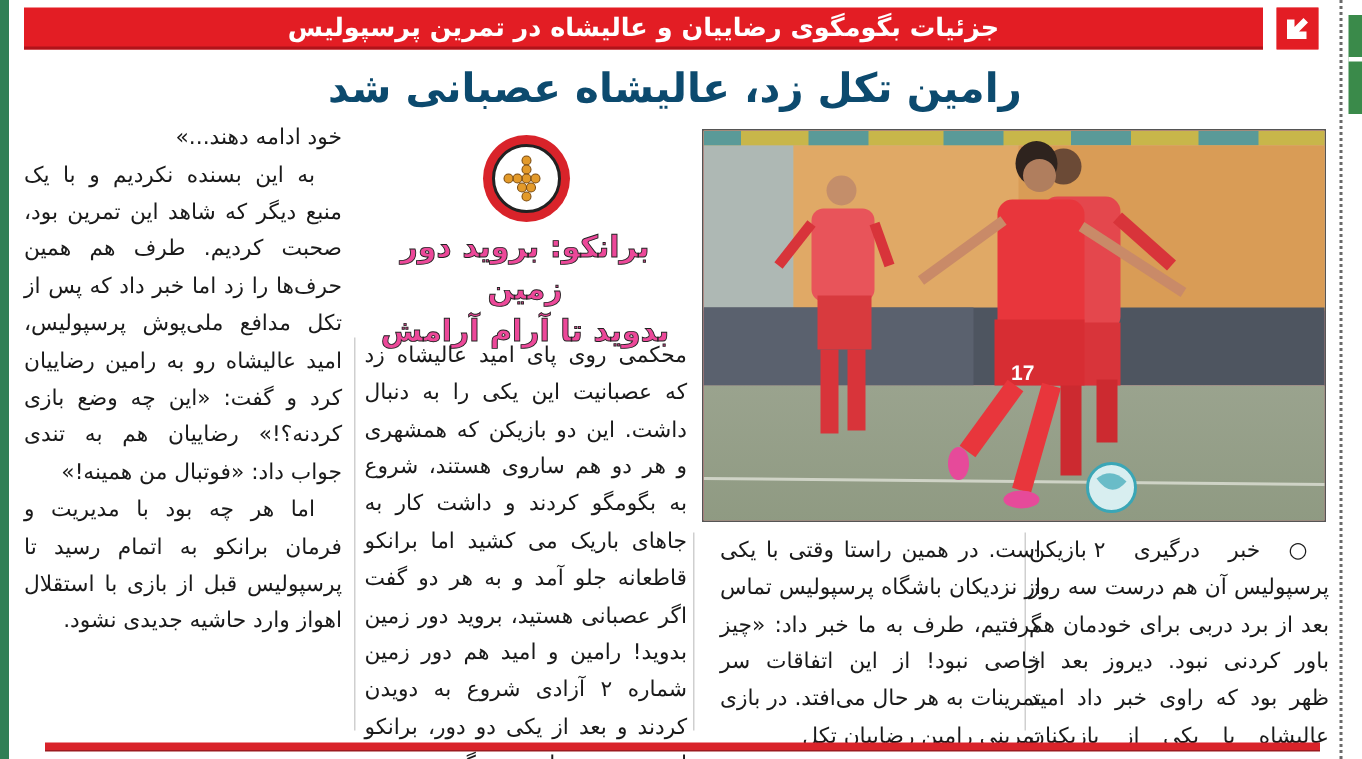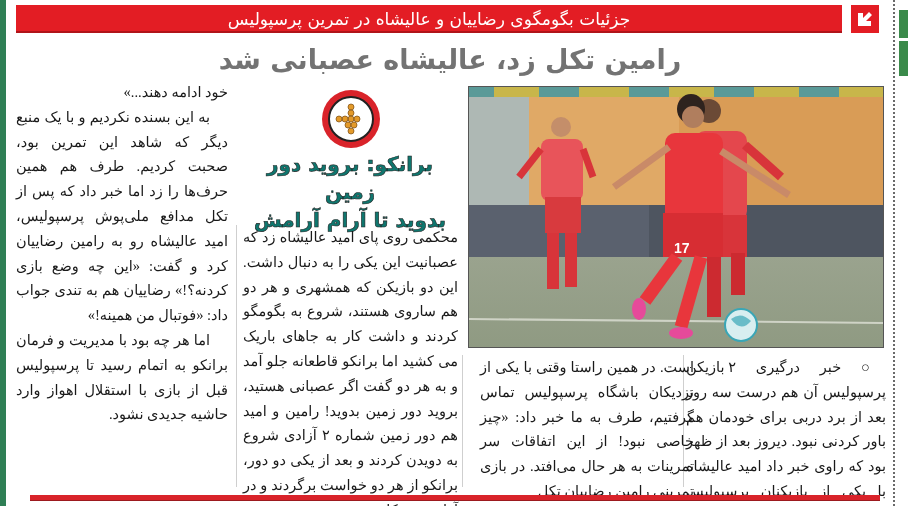--- a/index.html
+++ b/index.html
@@ -6,42 +6,42 @@
   html, body { width: 908px; height: 506px; overflow: hidden; background: #ffffff; }
   body { position: relative; font-family: "DejaVu Sans", sans-serif; color: #1a1a1a; }
 
   .left-edge { position: absolute; left: 0; top: 0; width: 6px; height: 506px; background: #2f7f55; }
   .right-dots { position: absolute; left: 893px; top: 0; width: 2px; height: 506px;
     border-left: 2px dotted #6a6a6a; }
   .right-green { position: absolute; left: 899px; top: 10px; width: 9px; height: 66px; background: #3a8a4a; }
   .right-green-gap { position: absolute; left: 899px; top: 38px; width: 9px; height: 3px; background: #fff; }
 
   .kicker-bar { position: absolute; left: 16px; top: 5px; width: 826px; height: 28px; background: #e31d24;
-    border-bottom: 2px solid #b0141a; color: #fff; font-size: 17px; font-weight: normal; direction: rtl;
+    border-bottom: 2px solid #b0141a; color: #fff; font-size: 17px; font-weight: bold; direction: rtl;
     text-align: center; line-height: 28px; }
   .logo-box { position: absolute; left: 851px; top: 5px; width: 28px; height: 28px; background: #e31d24; }
   .logo-box svg { width: 28px; height: 28px; display: block; }
 
   .headline { position: absolute; left: 160px; top: 40px; width: 580px; height: 40px; direction: rtl;
-    text-align: center; font-size: 27px; font-weight: bold; color: #737373; line-height: 40px; letter-spacing: -0.5px; }
+    text-align: center; font-size: 27px; font-weight: bold; color: #0c4a6e; line-height: 40px; letter-spacing: -0.5px; }
 
   .col { position: absolute; direction: rtl; text-align: justify; font-size: 14.5px; line-height: 24.8px; color: #1a1a1a; }
-  .col p { margin: 0; font-family: Liberation Serif, serif; }
+  .col p { margin: 0; }
   .col-1 { left: 16px; top: 80px; width: 212px; }
   .col-2 { left: 243px; top: 225px; width: 215px; }
   .col-3 { left: 480px; top: 355px; width: 214px; }
   .col-4 { left: 686px; top: 355px; width: 200px; }
 
   .pull-quote { position: absolute; left: 240px; top: 87px; width: 220px; height: 130px; }
   .pull-icon { position: absolute; left: 82px; top: 3px; width: 58px; height: 58px; border-radius: 50%;
     background: #d9232a; display: flex; align-items: center; justify-content: center; }
   .pull-icon-inner { width: 46px; height: 46px; border-radius: 50%; background: #fff; border: 2px solid #222;
     display: flex; align-items: center; justify-content: center; }
   .pull-text { position: absolute; left: 0; top: 63px; width: 220px; direction: rtl; text-align: center;
-    font-size: 20px; font-weight: bold; line-height: 28px; color: #0f766e;
+    font-size: 20px; font-weight: bold; line-height: 28px; color: #ec4899;
     text-shadow: 1px 0 0 #fff, -1px 0 0 #fff; -webkit-text-stroke: 0.6px #222; }
 
   .photo { position: absolute; left: 468px; top: 86px; width: 416px; height: 262px; border: 1px solid #555;
     overflow: hidden; background: #fca5a5; }
   .photo svg { display: block; }
 
   .col-rule { position: absolute; width: 1px; background: #cfcfcf; }
   .bottom-rule { position: absolute; left: 30px; top: 495px; width: 850px; height: 5px; background: #d9232a;
     box-shadow: 0 1px 0 #9c1a1f; }
 </style>

